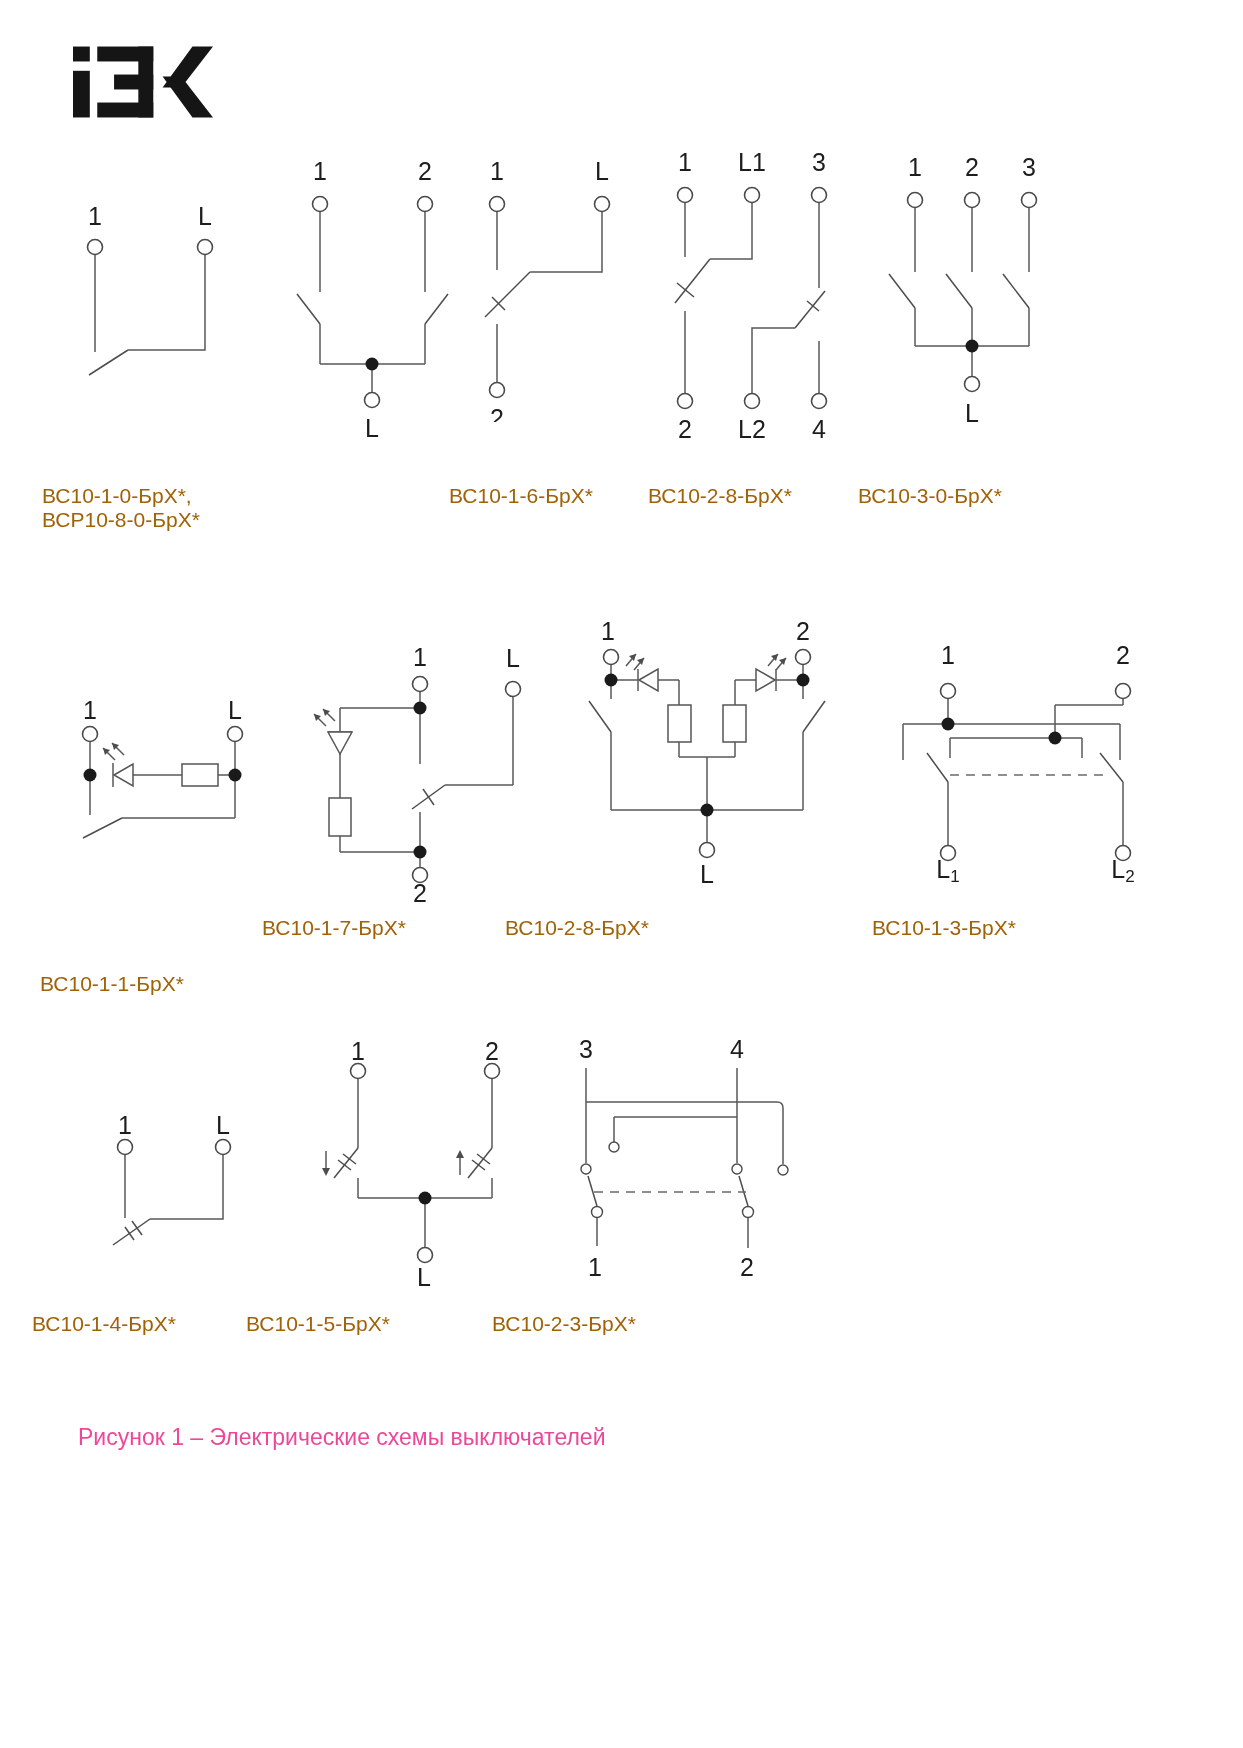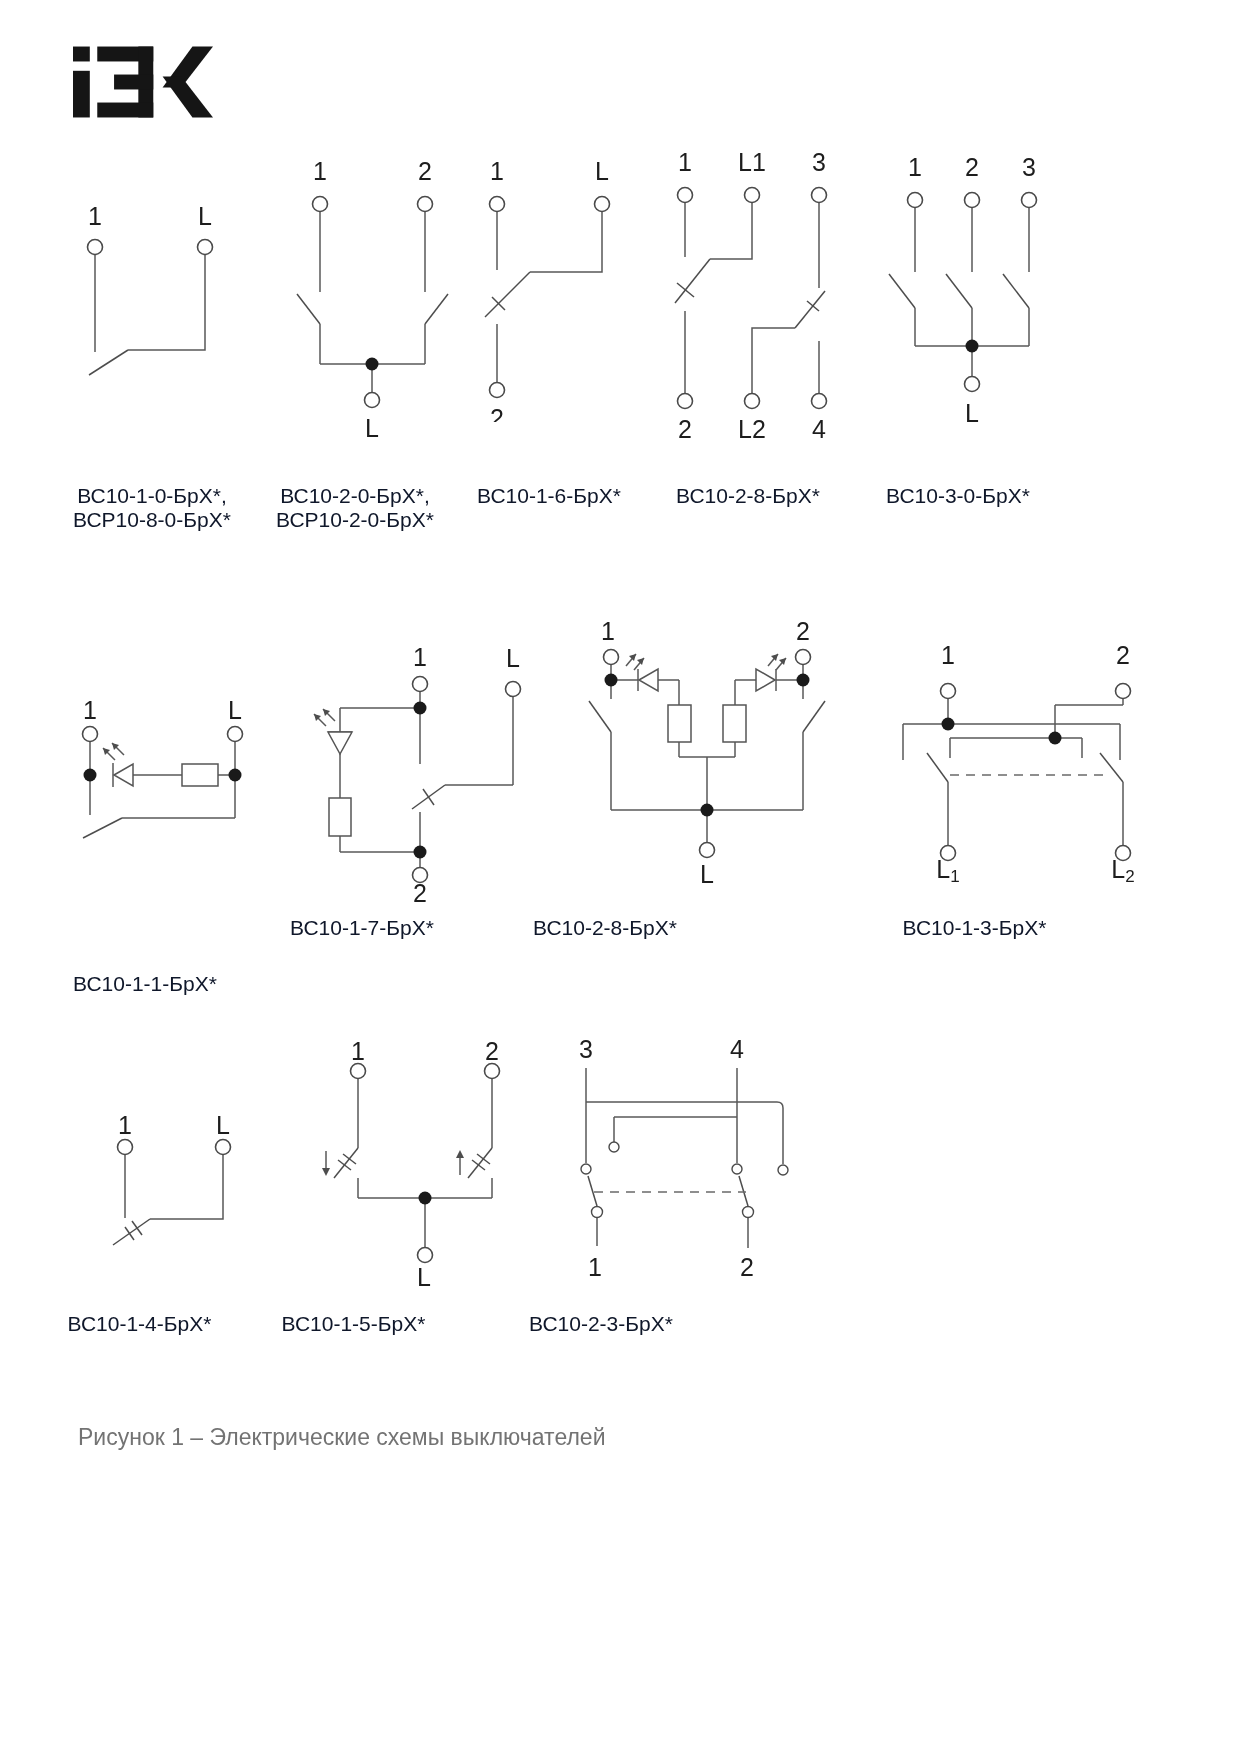--- a/index.html
+++ b/index.html
@@ -10,23 +10,23 @@
   .dg path.blade{stroke:#4d4d4d;}
   .dg path.dashed{stroke-dasharray:9 7;stroke:#6a6a6a;}
   .dg circle.term{fill:#ffffff;stroke:#4a4a4a;stroke-width:1.6;}
   .dg circle.ct{fill:#ffffff;stroke:#4a4a4a;stroke-width:1.4;}
   .dg circle.dot{fill:#1a1a1a;stroke:none;}
   .dg rect.res{fill:#ffffff;stroke:#555555;stroke-width:1.5;}
   .dg polygon.tri{fill:#ffffff;stroke:#555555;stroke-width:1.5;}
   .dg polygon.ah{fill:#4d4d4d;stroke:none;}
   .dg text{font-family:"Liberation Sans",sans-serif;font-size:25px;fill:#1d1d1d;text-anchor:middle;}
   .dg text tspan.sub{font-size:17px;}
-  .cap{position:absolute;font-size:21px;line-height:24px;color:#0f172a;text-align:center;}
+  .cap{position:absolute;font-size:21px;line-height:24px;color:#a16207;text-align:left;}
   .cap span{display:block;}
-  #figcap{position:absolute;left:78px;top:1424px;font-size:23px;color:#737373;}
+  #figcap{position:absolute;left:78px;top:1424px;font-size:23px;color:#ec4899;}
   #logo{position:absolute;left:73px;top:45px;}
   #logo rect,#logo polygon{fill:#151515;}
 </style>
 </head>
 <body>
 
 <div id="page">
 
   <svg id="logo" width="140" height="74" viewBox="0 0 150 76">
     <title>iEK</title>
@@ -347,24 +347,20 @@
     <circle class="ct" cx="106" cy="129" r="5"></circle>
       <circle class="ct" cx="275" cy="152" r="5"></circle>
     <circle class="ct" cx="89" cy="194" r="5.5"></circle>
       <circle class="ct" cx="240" cy="194" r="5.5"></circle>
   </svg>
 
   <div class="cap" style="left:42px;top:484px;width:220px">
     <span>ВС10-1-0-БрХ*,</span>
       <span>ВСР10-8-0-БрХ*</span>
   </div>
-  <div class="cap" style="left:255px;top:484px;width:200px">
-    <span>ВС10-2-0-БрХ*,</span>
-      <span>ВСР10-2-0-БрХ*</span>
-  </div>
   <div class="cap" style="left:449px;top:484px;width:200px">
     <span>ВС10-1-6-БрХ*</span>
   </div>
   <div class="c cap" style="left:648px;top:484px;width:200px">
     <span>ВС10-2-8-БрХ*</span>
   </div>
   <div class="cap" style="left:858px;top:484px;width:200px">
     <span>ВС10-3-0-БрХ*</span>
   </div>
   <div class="cap" style="left:40px;top:972px;width:210px">

